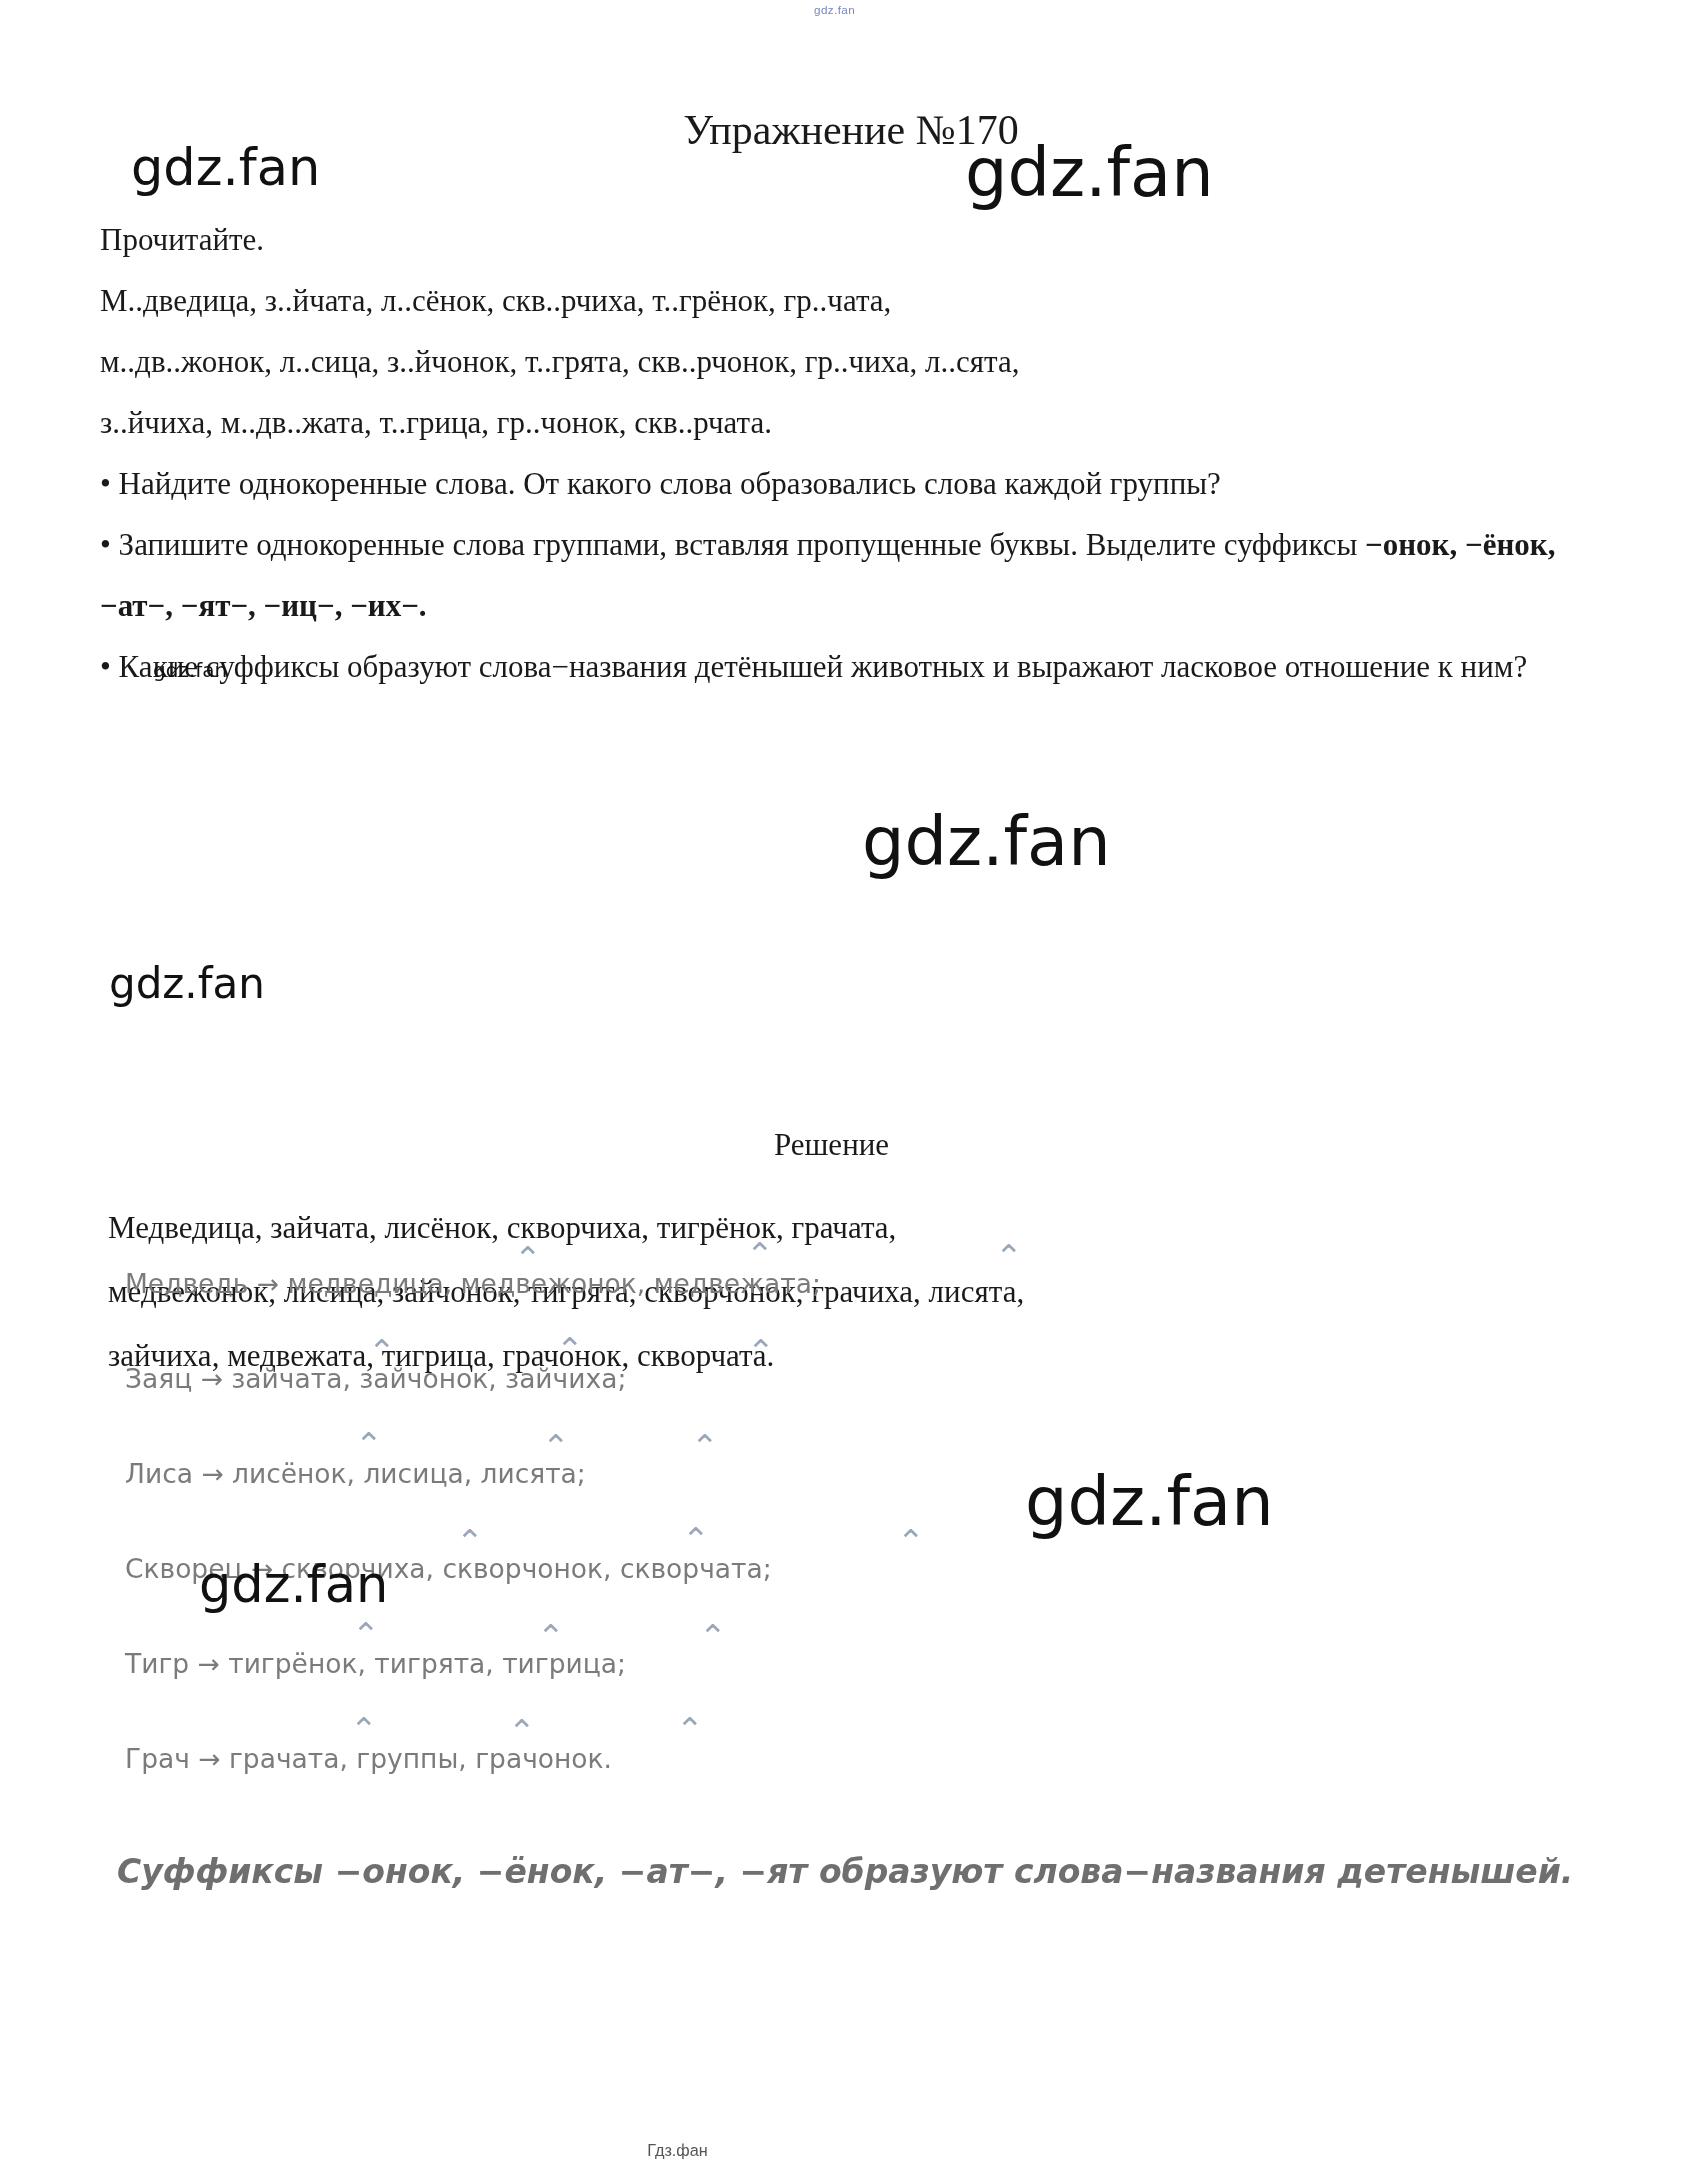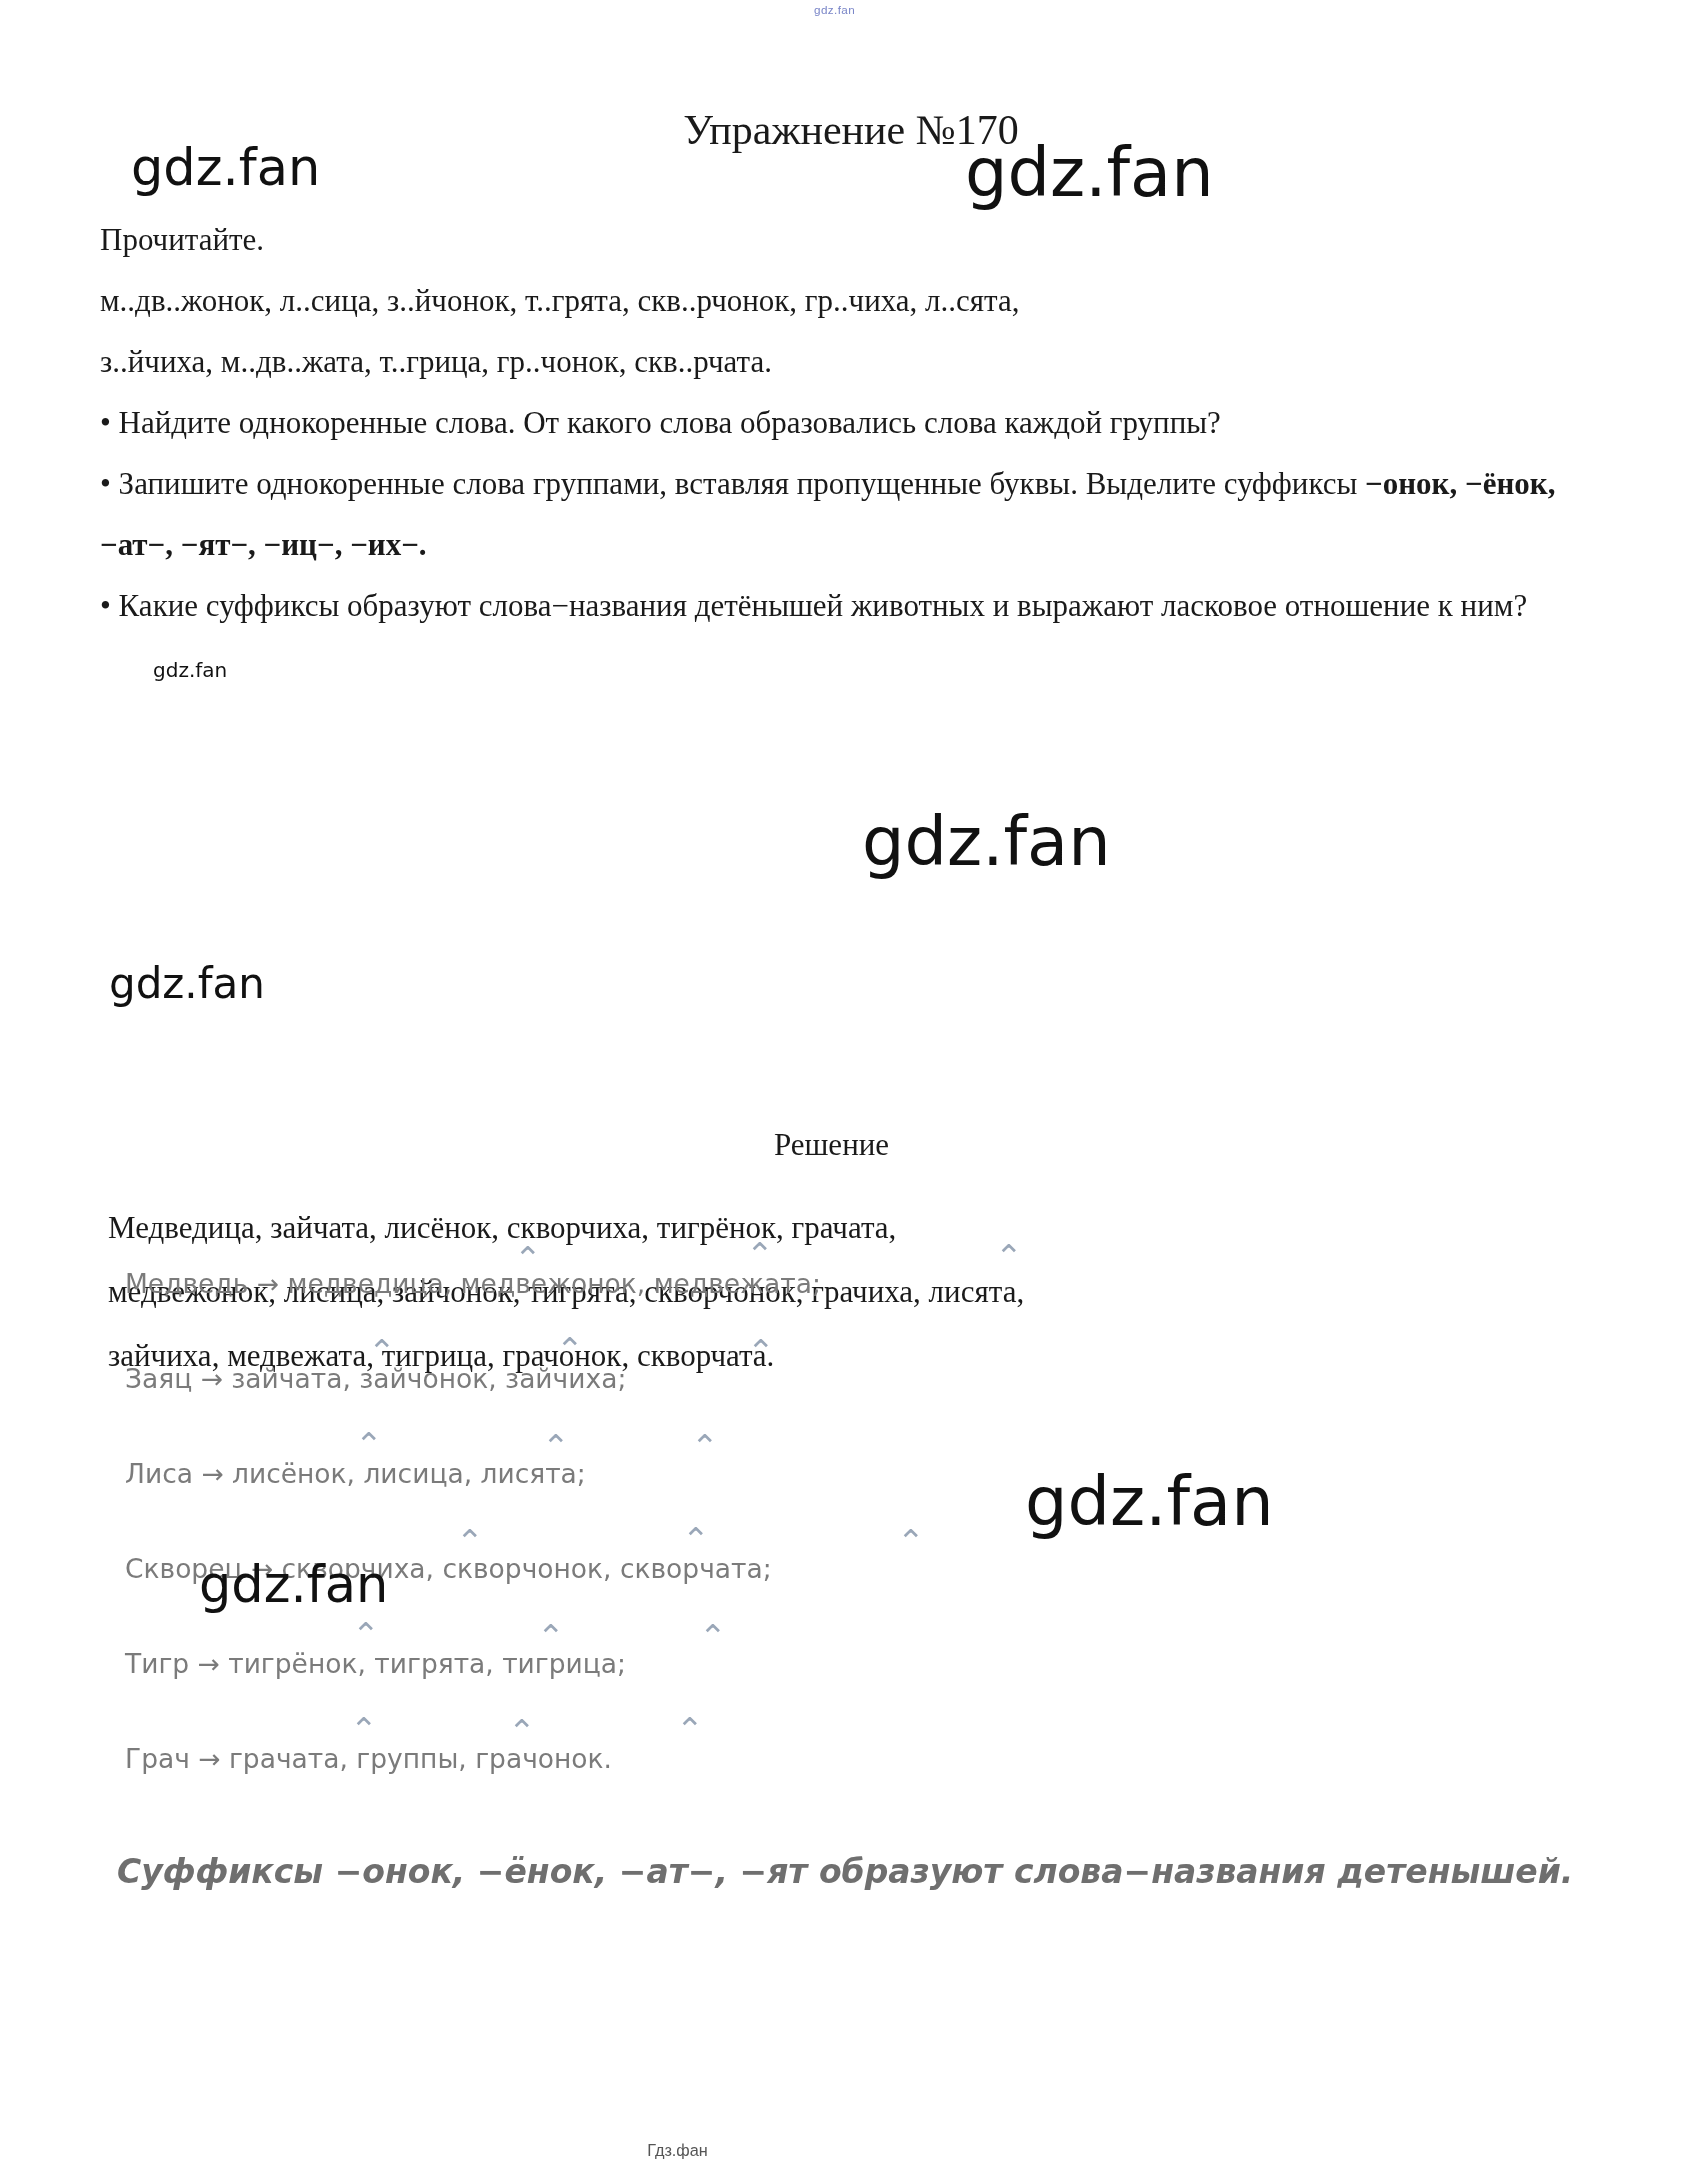--- a/index.html
+++ b/index.html
@@ -139,20 +139,21 @@
 <body>
 
 <div class="page">
 
   <div class="top-mark">gdz.fan</div>
 
   <div class="title">Упражнение №170</div>
 
   <div class="content">
     <div class="line">Прочитайте.</div>
+    <div class="line">М..дведица, з..йчата, л..сёнок, скв..рчиха, т..грёнок, гр..чата,</div>
     <div class="line">м..дв..жонок, л..сица, з..йчонок, т..грята, скв..рчонок, гр..чиха, л..сята,</div>
     <div class="line">з..йчиха, м..дв..жата, т..грица, гр..чонок, скв..рчата.</div>
     <div class="line wrap">• Найдите однокоренные слова. От какого слова образовались слова каждой группы?</div>
     <div class="line wrap suffixlist"><span>• Запишите однокоренные слова группами, вставляя пропущенные буквы. Выделите суффиксы </span><b>−онок, −ёнок, −ат−, −ят−, −иц−, −их−.</b></div>
     <div class="line wrap">• Какие суффиксы образуют слова−названия детёнышей животных и выражают ласковое отношение к ним?</div>
 
     <div class="solution-head">Решение</div>
 
     <div class="answer">
       <div class="line">Медведица, зайчата, лисёнок, скворчиха, тигрёнок, грачата,</div>

